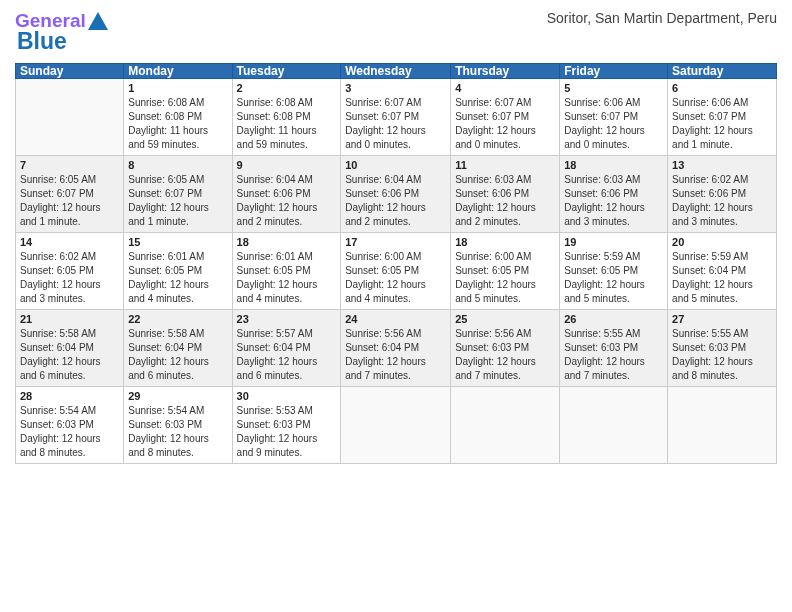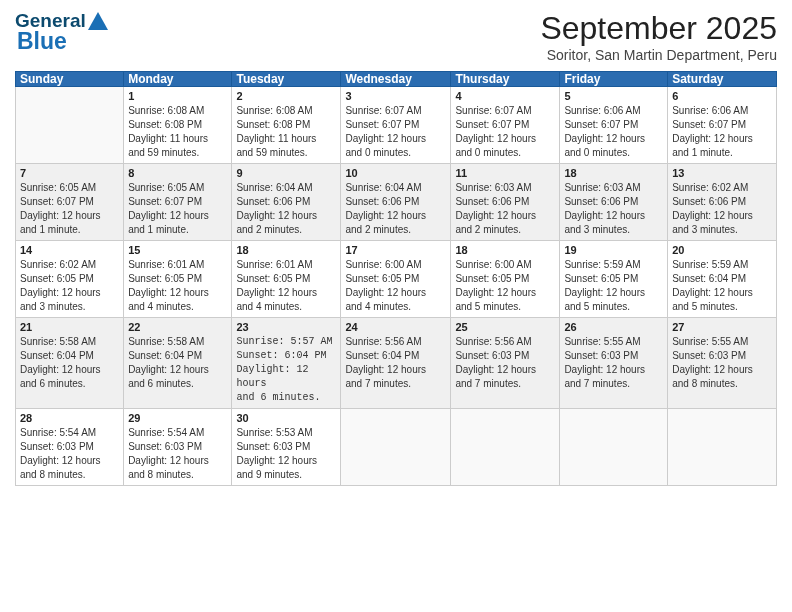--- a/index.html
+++ b/index.html
@@ -81,29 +81,28 @@
       background: #f0f0f0;
     }
   </style>
 </head>
 <body>
 
 <div class="page">
   <div class="header">
     <div class="logo">
       <div style="display:flex; align-items:center; gap:2px;">
-        <span style="font-size:19px; font-weight:bold; color:#0c4a6e;">General</span>
+        <span style="font-size:19px; font-weight:bold; color:#8b5cf6;">General</span>
         <svg width="20" height="18" viewBox="0 0 20 18">
           <polygon points="0,18 10,0 20,18" fill="#1a6fb5"></polygon>
         </svg>
       </div>
       <span style="font-size:23px; font-weight:bold; color:#1a6fb5; margin-top:-4px; margin-left:2px;">Blue</span>
     </div>
     <div class="title-block">
-      <div class="month-title">September 2025</div>
       <div class="location">Soritor, San Martin Department, Peru</div>
     </div>
   </div>
 
   <table class="calendar">
     <thead>
       <tr>
       <th>Sunday</th>
           <th>Monday</th>
           <th>Tuesday</th>
@@ -271,21 +270,21 @@
           </td>
           <td>
             <span class="day-num">22</span>
             <div class="day-info" style="white-space: pre-line;">Sunrise: 5:58 AM
 Sunset: 6:04 PM
 Daylight: 12 hours
 and 6 minutes.</div>
           </td>
           <td>
             <span class="day-num">23</span>
-            <div class="day-info" style="white-space: pre-line; font-family: Liberation Mono, monospace;">Sunrise: 5:57 AM
+            <div class="day-info" style="white-space: pre-line;">Sunrise: 5:57 AM
 Sunset: 6:04 PM
 Daylight: 12 hours
 and 6 minutes.</div>
           </td>
           <td>
             <span class="day-num">24</span>
             <div class="day-info" style="white-space: pre-line;">Sunrise: 5:56 AM
 Sunset: 6:04 PM
 Daylight: 12 hours
 and 7 minutes.</div>

